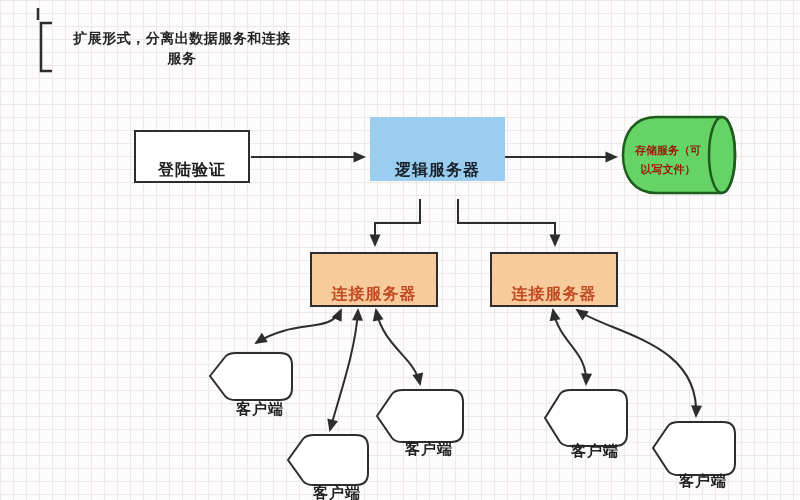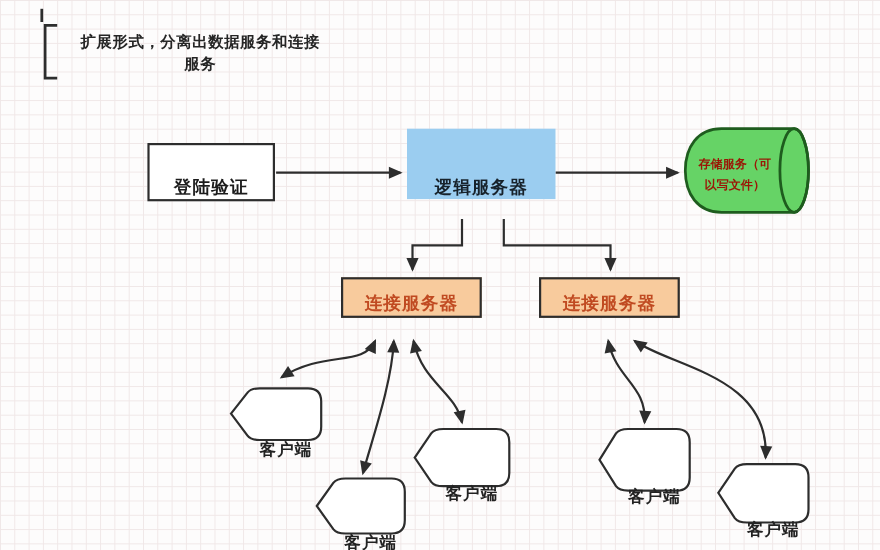--- a/index.html
+++ b/index.html
@@ -31,21 +31,21 @@
     left:134px;top:130px;width:116px;height:53px;
     background:#ffffff;border:2px solid #2d2d2d;
     font-size:16px;color:#1c1c1c;letter-spacing:1px;
   }
   .logic-box{
     left:370px;top:117px;width:135px;height:64px;
     background:#9bcdf0;border:none;
     font-size:16px;color:#17222b;letter-spacing:1px;
   }
   .conn-box{
-    top:252px;width:128px;height:37px;
+    top:252px;width:128px;height:55px;
     background:#f8cb9d;border:2px solid #2d2d2d;
     font-size:16px;color:#c04a21;letter-spacing:1px;
   }
   .conn-left{left:310px;}
   .conn-right{left:490px;}
   .storage-label{
     position:absolute;left:630px;top:127px;width:76px;height:66px;
     display:flex;align-items:center;justify-content:center;
     font-size:11px;font-weight:bold;line-height:19px;
     color:#9b1606;text-align:center;

